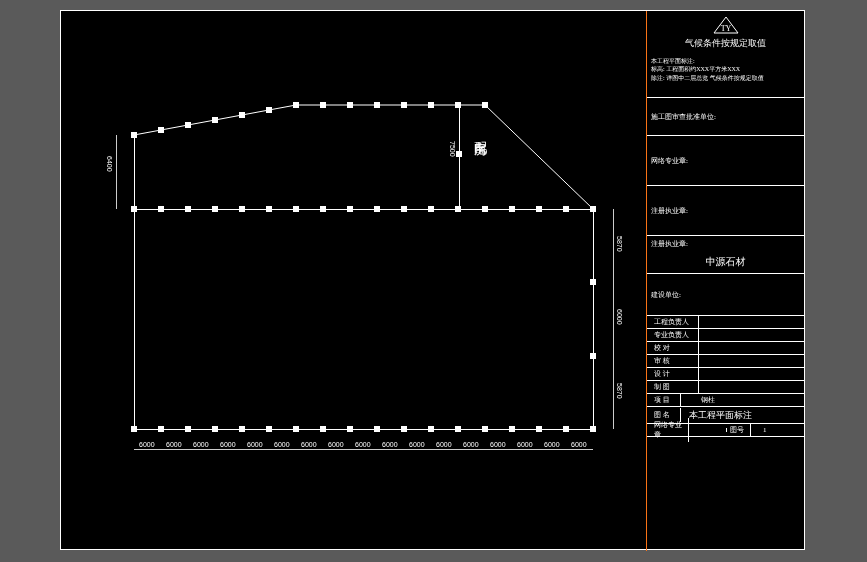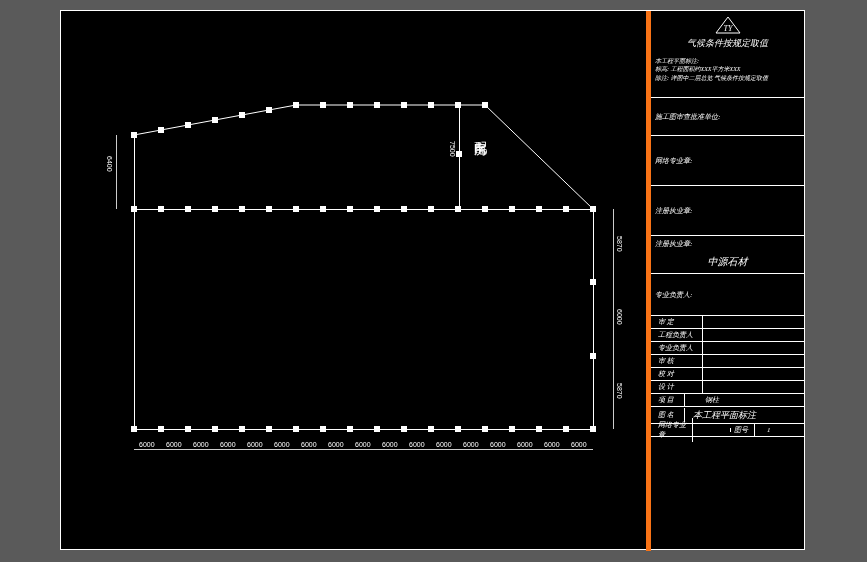--- a/index.html
+++ b/index.html
@@ -1,19 +1,19 @@
 <!DOCTYPE html>
 <html><head>
 <meta charset="utf-8">
 <style>
 * { margin: 0; padding: 0; box-sizing: border-box; }
 body { background: #5a5a5a; width: 867px; height: 562px; font-family: "SimSun", serif; overflow: hidden; }
 .frame { position: absolute; left: 60px; top: 10px; width: 745px; height: 540px; background: #000; border: 1px solid #fff; }
 .draw-area { position: absolute; left: 0; top: 0; width: 585px; height: 540px; }
-.titleblock { position: absolute; right: 0; top: 0; width: 158px; height: 540px; border-left: 5px solid #f97316; color: #fff; font-size: 7px; font-style: italic; }
+.titleblock { position: absolute; right: 0; top: 0; width: 158px; height: 540px; border-left: 1px solid #f97316; color: #fff; font-size: 7px; }
 .tb-row { border-bottom: 1px solid #fff; padding: 3px 4px; display: flex; align-items: center; }
 .tb-cell { border-right: 1px solid #fff; padding: 2px 3px; display: inline-block; }
 .col { position: absolute; width: 6px; height: 6px; background: #fff; }
 .line { position: absolute; background: #fff; }
 .dim-text { position: absolute; color: #fff; font-size: 7px; font-family: Arial; }
 .room-label { position: absolute; color: #fff; font-size: 13px; writing-mode: vertical-rl; }
 .logo { text-align: center; padding: 4px 0; }
 .vtxt { writing-mode: vertical-rl; }
 </style>
 </head>
@@ -145,40 +145,40 @@
       <div>标高: 工程面积约XXX平方米XXX</div>
       <div>除注: 详图中二层总览 气候条件按规定取值</div>
     </div>
     <div class="tb-row" style="height:38px">施工图审查批准单位:</div>
     <div class="tb-row" style="height:50px">网络专业章:</div>
     <div class="tb-row" style="height:50px">注册执业章:</div>
     <div class="tb-row" style="height:38px;display:block">
       <div>注册执业章:</div>
       <div style="text-align:center;font-size:10px;margin-top:6px">中源石材</div>
     </div>
-    <div class="tb-row" style="height:42px">专业负责人:</div>
+    <div class="tb-row" style="height:42px">建设单位:</div>
 
     <div style="display:flex;flex-direction:column">
-      <div class="tb-row" style="height:13px">
-          <span class="tb-cell" style="width:48px">审 定</span>
-        </div>
       <div class="tb-row" style="height:13px">
           <span class="tb-cell" style="width:48px">工程负责人</span>
         </div>
       <div class="tb-row" style="height:13px">
           <span class="tb-cell" style="width:48px">专业负责人</span>
         </div>
       <div class="tb-row" style="height:13px">
+          <span class="tb-cell" style="width:48px">校 对</span>
+        </div>
+      <div class="tb-row" style="height:13px">
           <span class="tb-cell" style="width:48px">审 核</span>
         </div>
       <div class="tb-row" style="height:13px">
-          <span class="tb-cell" style="width:48px">校 对</span>
+          <span class="tb-cell" style="width:48px">设 计</span>
         </div>
       <div class="tb-row" style="height:13px">
-          <span class="tb-cell" style="width:48px">设 计</span>
+          <span class="tb-cell" style="width:48px">制 图</span>
         </div>
       <div class="tb-row" style="height:13px">
           <span class="tb-cell" style="width:30px">项 目</span>
           <span style="padding-left:20px">钢柱</span>
         </div>
       <div class="tb-row" style="height:17px">
           <span class="tb-cell" style="width:30px">图 名</span>
           <span style="padding-left:8px;font-size:9px">本工程平面标注</span>
         </div>
       <div class="tb-row" style="height:13px">

